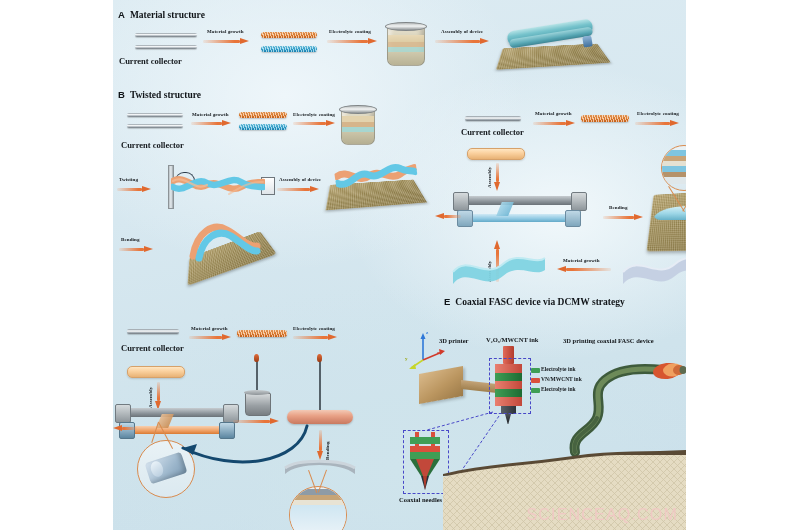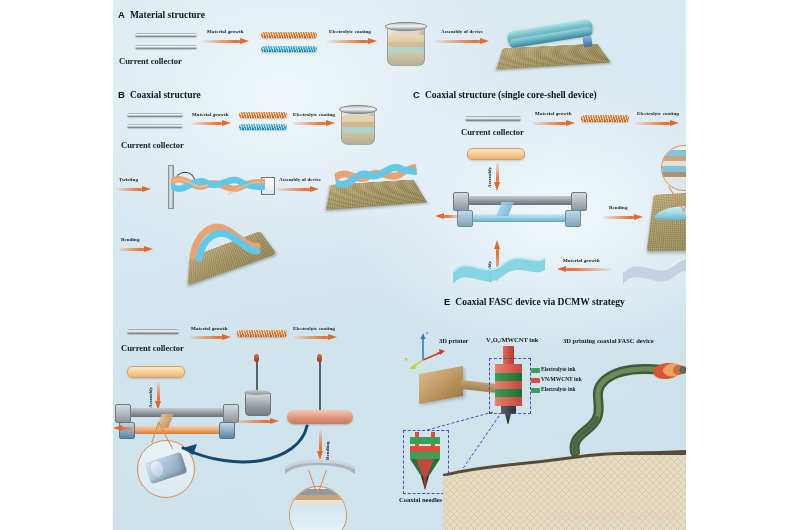--- a/index.html
+++ b/index.html
@@ -71,21 +71,21 @@
                linear-gradient(160deg,#b9a46a 0%,#a08d53 48%,#8b7943 100%);
     box-shadow:0 2px 3px rgba(0,0,0,.25);}
   
   .zcircle{position:absolute;border-radius:50%;border:1px solid #d98b4e;overflow:hidden;
     background:linear-gradient(180deg,#e9f2f6,#dbe9f0);}
   .zline{position:absolute;background:#d98b4e;height:1px;transform-origin:0 0;}
   
   .needle-box{position:absolute;border:1px dashed #4848c8;}
   .inkbar{position:absolute;border-radius:1px;}
   .watermark{position:absolute;right:8px;bottom:6px;font-family:"Liberation Sans",sans-serif;
-    font-size:13px;letter-spacing:1.2px;color:#f0c9c4;font-weight:400;}
+    font-size:16px;letter-spacing:1.2px;color:#f0c9c4;font-weight:400;}
 </style>
 </head>
 <body>
 
 <div id="figure">
 
   <div class="pt" style="left:5px;top:9px;font-size:9.5px;">
     <span class="ltr">A</span><span>Material structure</span>
   </div>
 
@@ -128,21 +128,21 @@
   <div style="position:absolute;left:394px;top:25px;width:86px;height:15px;border-radius:7px;
       background:linear-gradient(180deg,#b6e3e6 0%,#76c3cc 35%,#3f94a3 100%);
       transform:rotate(-9deg);box-shadow:0 2px 3px rgba(0,0,0,.25);"></div>
   <div style="position:absolute;left:396px;top:33px;width:84px;height:9px;border-radius:5px;
       background:linear-gradient(180deg,#9ed5db 0%,#5aa9b6 60%,#33808f 100%);
       transform:rotate(-9deg);opacity:.95;"></div>
   <div style="position:absolute;left:470px;top:36px;width:9px;height:11px;border-radius:2px;
       background:linear-gradient(180deg,#8fb5d8,#3f6f9c);transform:rotate(-9deg);"></div>
 
   <div class="pt" style="left:5px;top:89px;font-size:9.5px;">
-    <span class="ltr">B</span><span>Coaxial structure</span>
+    <span class="ltr">B</span><span>Twisted structure</span>
   </div>
 
   <div class="wire" style="left:14px;top:113px;width:56px;height:4px;"></div>
   <div class="wire" style="left:14px;top:124px;width:56px;height:4px;"></div>
   <div class="lbl md" style="left:8px;top:140px;">Current collector</div>
 
   <div class="lbl sm" style="left:79px;top:112px;">Material growth</div>
   <div class="arr" style="left:78px;top:120px;width:40px;">
     <div class="shaft"></div>
       <div class="head"></div>
@@ -212,23 +212,20 @@
 
   <div class="fabric" style="left:72px;top:236px;width:84px;height:40px;
       transform:perspective(130px) rotateX(50deg) rotateZ(-10deg) rotateY(-18deg);border-radius:4px;"></div>
   <div style="position:absolute;left:74px;top:218px;width:74px;height:44px;">
     <svg width="74" height="44" viewBox="0 0 74 44">
       <path d="M6,38 C10,14 26,4 40,12 C54,20 62,30 70,28" stroke="#eca173" stroke-width="7" fill="none" stroke-linecap="round"></path>
       <path d="M12,40 C16,20 30,10 44,18 C56,26 64,34 70,33" stroke="#63c8e6" stroke-width="7" fill="none" stroke-linecap="round"></path>
     </svg>
   </div>
 
-  <div class="pt" style="left:300px;top:89px;font-size:9.5px;">
-    <span class="ltr">C</span><span>Coaxial  structure (single core-shell device)</span>
-  </div>
 
   <div class="wire" style="left:352px;top:116px;width:56px;height:5px;"></div>
   <div class="lbl md" style="left:348px;top:127px;">Current collector</div>
 
   <div class="lbl sm" style="left:422px;top:111px;">Material growth</div>
   <div class="arr" style="left:420px;top:120px;width:42px;">
     <div class="shaft"></div>
       <div class="head"></div>
     </div>
 

